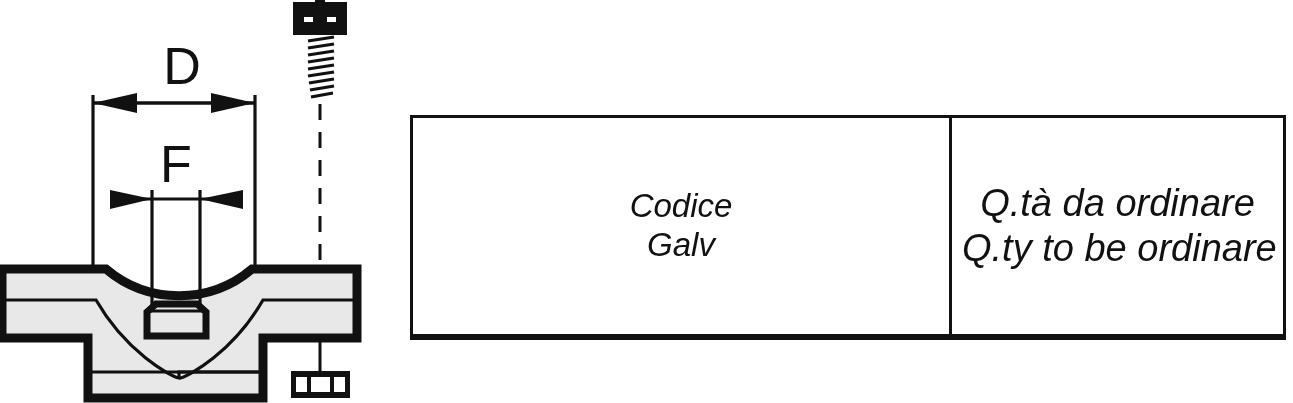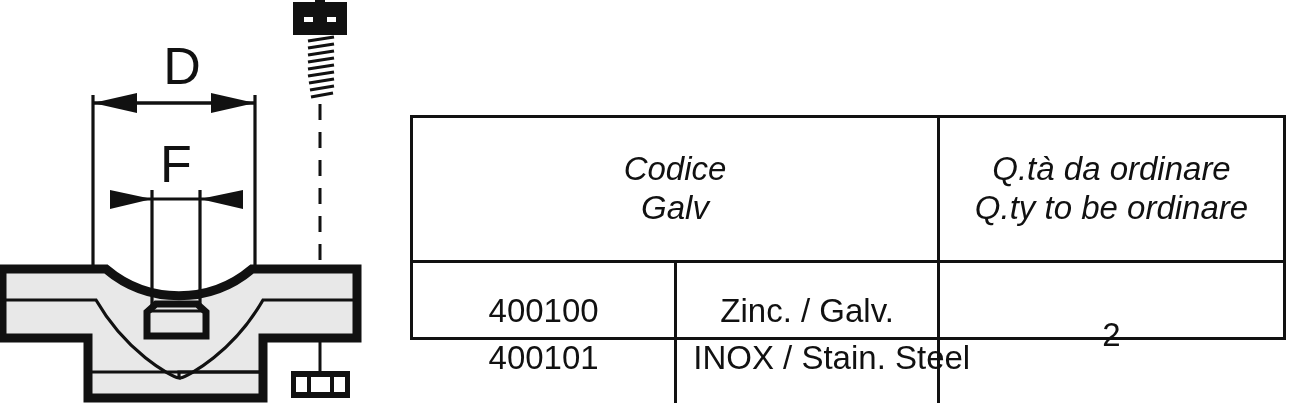--- a/index.html
+++ b/index.html
@@ -49,21 +49,21 @@
     box-sizing: border-box;
     background: #ffffff;
   }
   .table-grid {
     width: 100%;
     height: 100%;
     border-collapse: collapse;
     table-layout: fixed;
   }
   .table-grid td {
-    padding: 16px;
+    padding: 10px;
     vertical-align: middle;
     text-align: center;
     color: #111111;
   }
   .hdr-row td {
     height: 110px;
     border-bottom: 3px solid #111111;
   }
   .body-row td {
     height: 112px;
@@ -72,21 +72,21 @@
   .col-desc    { width: 371px; }
   .col-qty     { width: 311px; }
   .hdr-code-cell {
     font-style: italic;
     font-size: 33px;
     line-height: 1.18;
     border-right: 3px solid #111111;
   }
   .hdr-qty-cell {
     font-style: italic;
-    font-size: 33px;
+    font-size: 38px;
     line-height: 1.18;
     margin-left: 48px;
   }
   .cell-line { display: block; white-space: nowrap; }
   .code-cell {
     font-size: 33px;
     line-height: 1.42;
     border-right: 3px solid #111111;
   }
   .desc-cell {
@@ -186,28 +186,17 @@
           <tr class="hdr-row">
         <td class="hdr-code-cell" colspan="2">
           <span class="cell-line">Codice</span>
           <span class="cell-line">Galv</span>
         </td>
         <td class="hdr-qty-cell col-qty">
           <span class="cell-line">Q.tà da ordinare</span>
           <span class="cell-line">Q.ty to be ordinare</span>
         </td>
       </tr>
-      <tr class="body-row">
-        <td class="code-cell col-code">
-          <span class="cell-line">400100</span>
-          <span class="cell-line">400101</span>
-        </td>
-        <td class="desc-cell col-desc">
-          <span class="cell-line">Zinc. / Galv.</span>
-          <span class="cell-line">INOX / Stain. Steel</span>
-        </td>
-        <td class="qty-cell col-qty">2</td>
-      </tr>
     </tbody>
       </table>
   </div>
 
 </div>
 
 </body></html>

